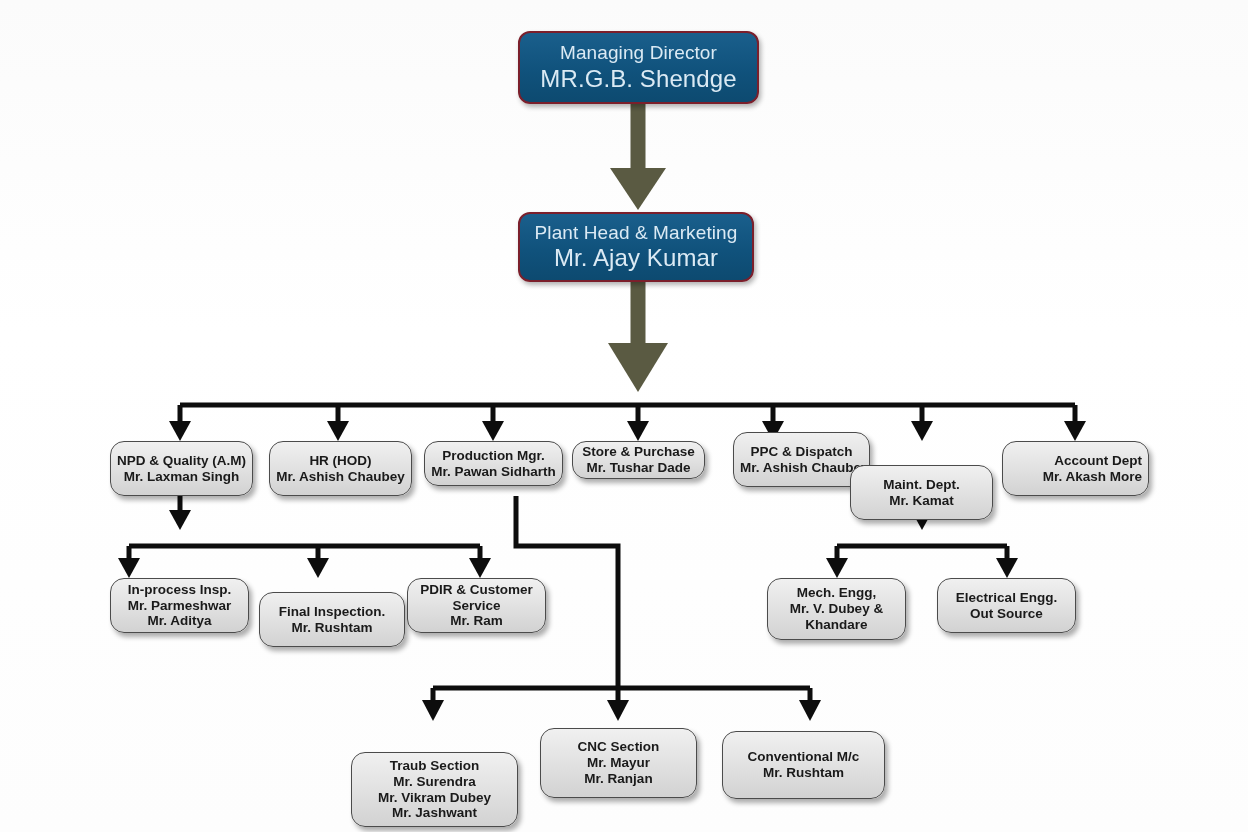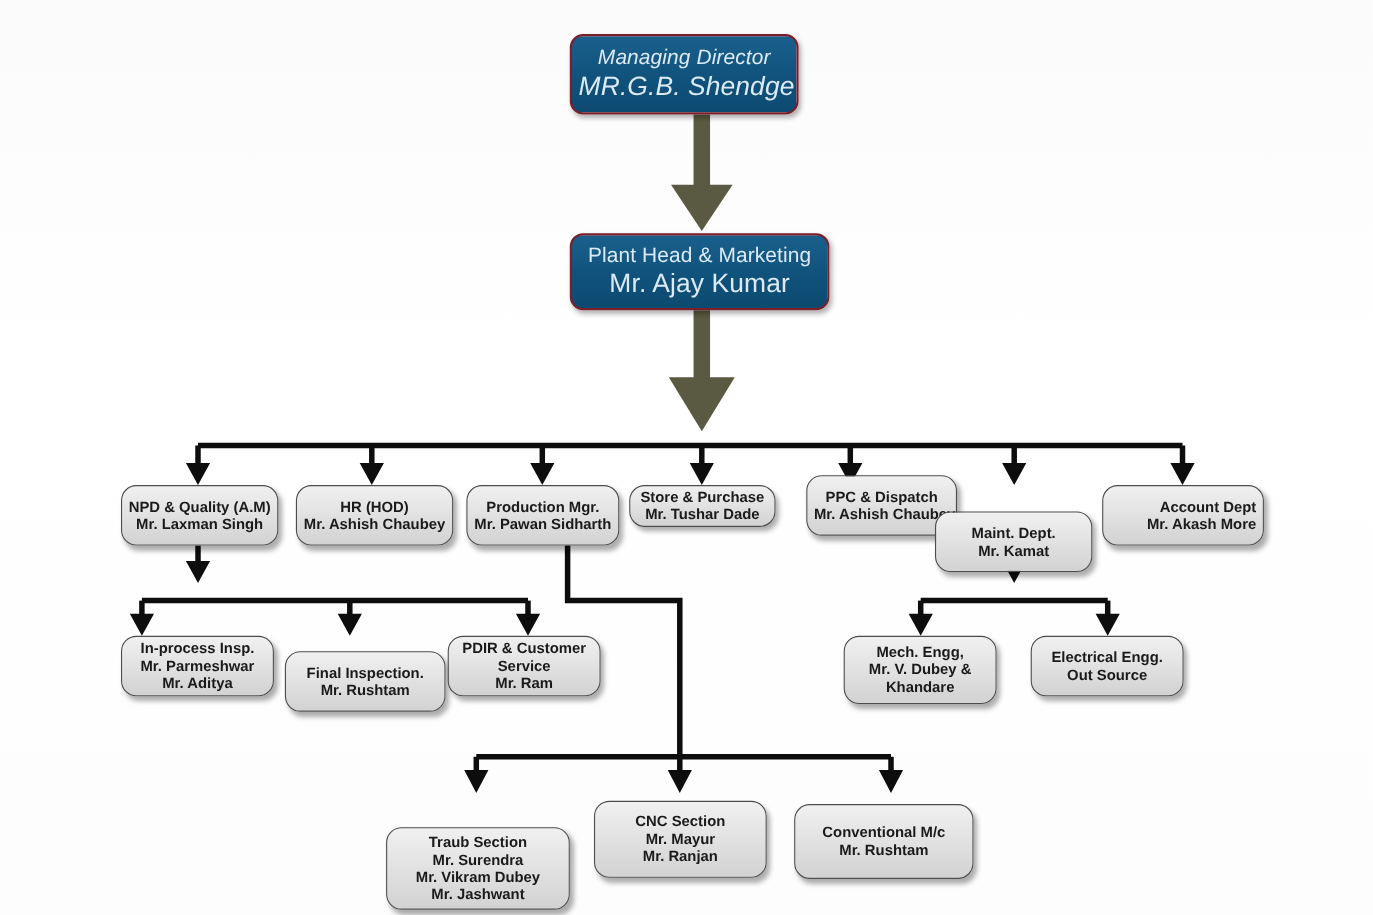--- a/index.html
+++ b/index.html
@@ -149,21 +149,21 @@
       <path d="M433,688 L810,688" stroke="#0d0d0d" stroke-width="5" fill="none"></path>
       <path d="M433,688 L433,702" stroke="#0d0d0d" stroke-width="5" fill="none"></path>
       <path d="M422,700 L444,700 L433,721 z" fill="#0d0d0d"></path>
       <path d="M618,688 L618,702" stroke="#0d0d0d" stroke-width="5" fill="none"></path>
       <path d="M607,700 L629,700 L618,721 z" fill="#0d0d0d"></path>
       <path d="M810,688 L810,702" stroke="#0d0d0d" stroke-width="5" fill="none"></path>
       <path d="M799,700 L821,700 L810,721 z" fill="#0d0d0d"></path>
     </g>
   </svg>
 
-  <div class="node exec" style="left:518px; top:31px; width:208px; height:73px;font-style:italic;">
+  <div class="node exec" style="left:518px; top:31px; width:241px; height:73px;">
     <div class="lines">
       <span class="line l1">Managing Director</span>
       <span class="line l2">MR.G.B. Shendge</span>
     </div>
   </div>
 
   <div class="node exec" style="left:518px; top:212px; width:236px; height:70px;">
     <div class="lines">
       <span class="line l1">Plant Head &amp; Marketing</span>
       <span class="line l2">Mr. Ajay Kumar</span>
@@ -177,21 +177,21 @@
     </div>
   </div>
 
   <div class="node dept" style="left:269px; top:441px; width:143px; height:55px;">
     <div class="lines">
       <span class="line">HR (HOD)</span>
       <span class="line">Mr. Ashish Chaubey</span>
     </div>
   </div>
 
-  <div class="node dept" style="left:424px; top:441px; width:139px; height:55px;">
+  <div class="node dept" style="left:424px; top:441px; width:139px; height:45px;">
     <div class="lines">
       <span class="line">Production Mgr.</span>
       <span class="line">Mr. Pawan Sidharth</span>
     </div>
   </div>
 
   <div class="node dept" style="left:572px; top:441px; width:133px; height:38px;">
     <div class="lines">
       <span class="line">Store &amp; Purchase</span>
       <span class="line">Mr. Tushar Dade</span>

